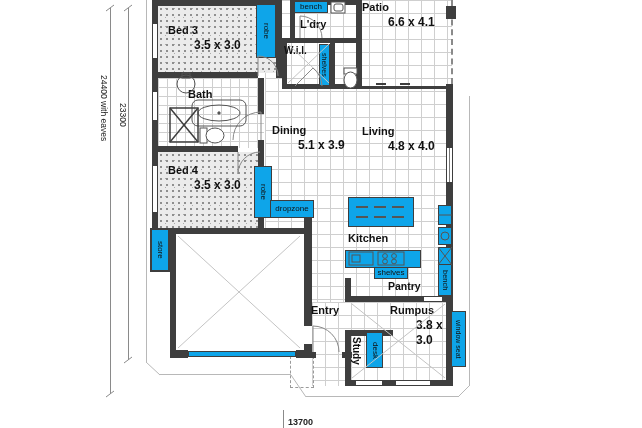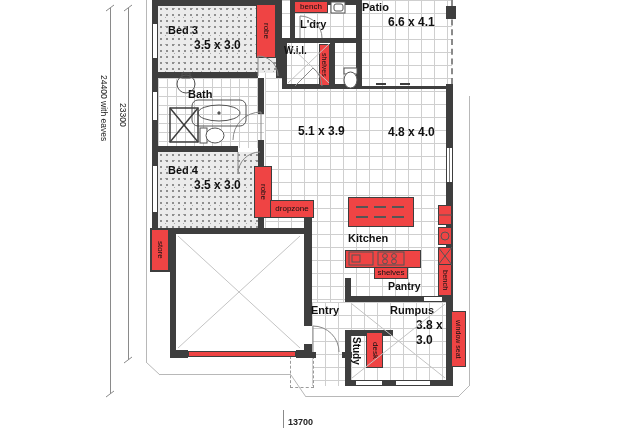--- a/index.html
+++ b/index.html
@@ -13,21 +13,21 @@
         background-size:13px 13px;}
   .tile-sm{position:absolute;background-color:#fff;
         background-image:linear-gradient(#cfcfcf 1px,transparent 1px),
                          linear-gradient(90deg,#cfcfcf 1px,transparent 1px);
         background-size:9px 9px;}
   .carpet{position:absolute;background-color:#ebebeb;
         background-image:radial-gradient(#8f8f8f 0.8px,transparent 0.9px),
                          radial-gradient(#ababab 0.8px,transparent 0.9px);
         background-size:6px 6px,9px 9px;background-position:0 0,3px 4px;}
   .white{position:absolute;background:#fff;}
-  .box{position:absolute;background:#ef4444;border:1.5px solid #3e3e3e;box-sizing:border-box;
+  .box{position:absolute;background:#0ea5e9;border:1.5px solid #3e3e3e;box-sizing:border-box;
        display:flex;align-items:center;justify-content:center;overflow:hidden;}
   .vtext{writing-mode:vertical-rl;font-size:8px;line-height:1;white-space:nowrap;}
   .room-label{position:absolute;text-align:left;font-weight:700;line-height:1.25;}
   .room-name{font-size:11px;}
   .room-size{font-size:12px;margin-left:26px;}
   .small-label{font-size:8px;line-height:1;}
   .winV{position:absolute;background:linear-gradient(90deg,#fff 38%,#777 38%,#777 62%,#fff 62%);}
   .winH{position:absolute;background:linear-gradient(#fff 38%,#777 38%,#777 62%,#fff 62%);}
   .dimline{position:absolute;background:#8a8a8a;}
   .eave{position:absolute;background:#b8b8b8;}
@@ -159,23 +159,25 @@
     <div class="room-name">L'dry</div>
   </div>
   <div class="room-label" style="left:284px;top:45px;width:40px;text-align:left">
     <div class="room-name" style="font-size:10px">W.i.l.</div>
   </div>
   <div class="room-label" style="left:362px;top:1px;width:84px">
     <div class="room-name">Patio</div>
     <div class="room-size">6.6 x 4.1</div>
   </div>
   <div class="room-label" style="left:272px;top:124px;width:92px">
+    <div class="room-name">Dining</div>
     <div class="room-size">5.1 x 3.9</div>
   </div>
   <div class="room-label" style="left:362px;top:125px;width:92px">
+    <div class="room-name">Living</div>
     <div class="room-size">4.8 x 4.0</div>
   </div>
   <div class="room-label" style="left:348px;top:232px;width:70px">
     <div class="room-name">Kitchen</div>
   </div>
   <div class="room-label" style="left:388px;top:280px;width:50px">
     <div class="room-name" style="font-size:10.5px">Pantry</div>
   </div>
   <div class="room-label" style="left:311px;top:304px;width:44px">
     <div class="room-name">Entry</div>

